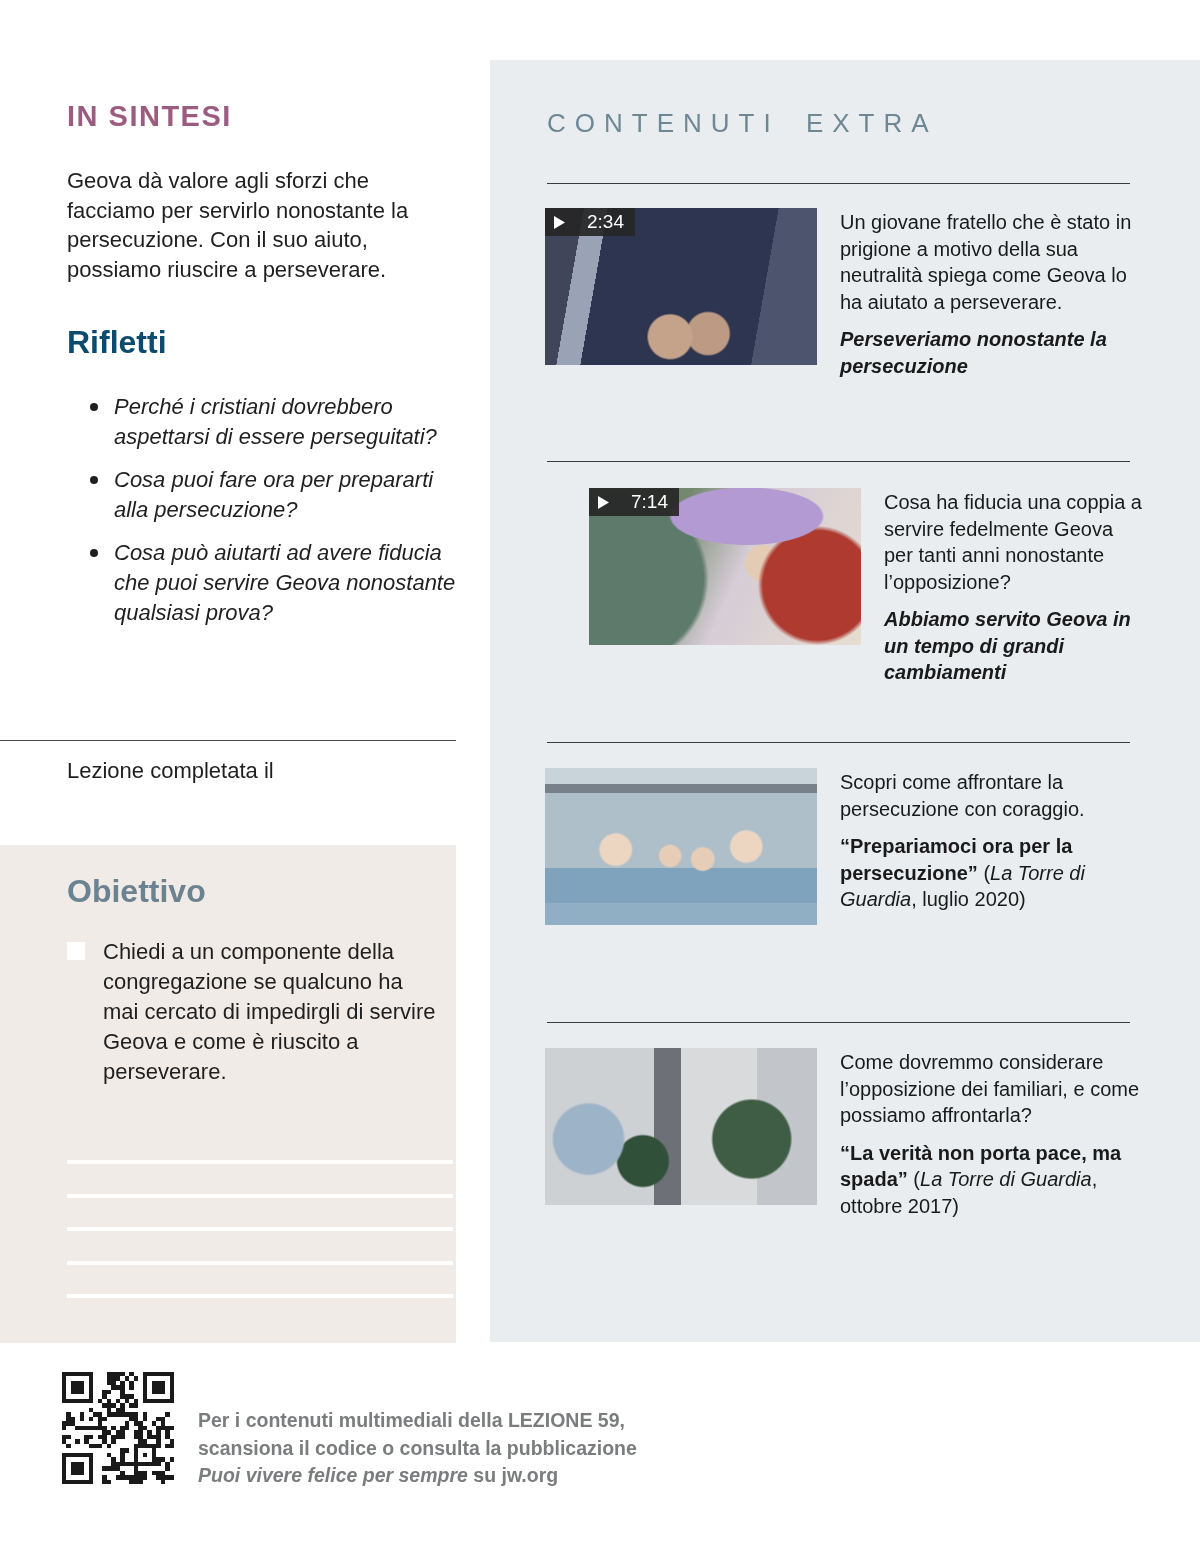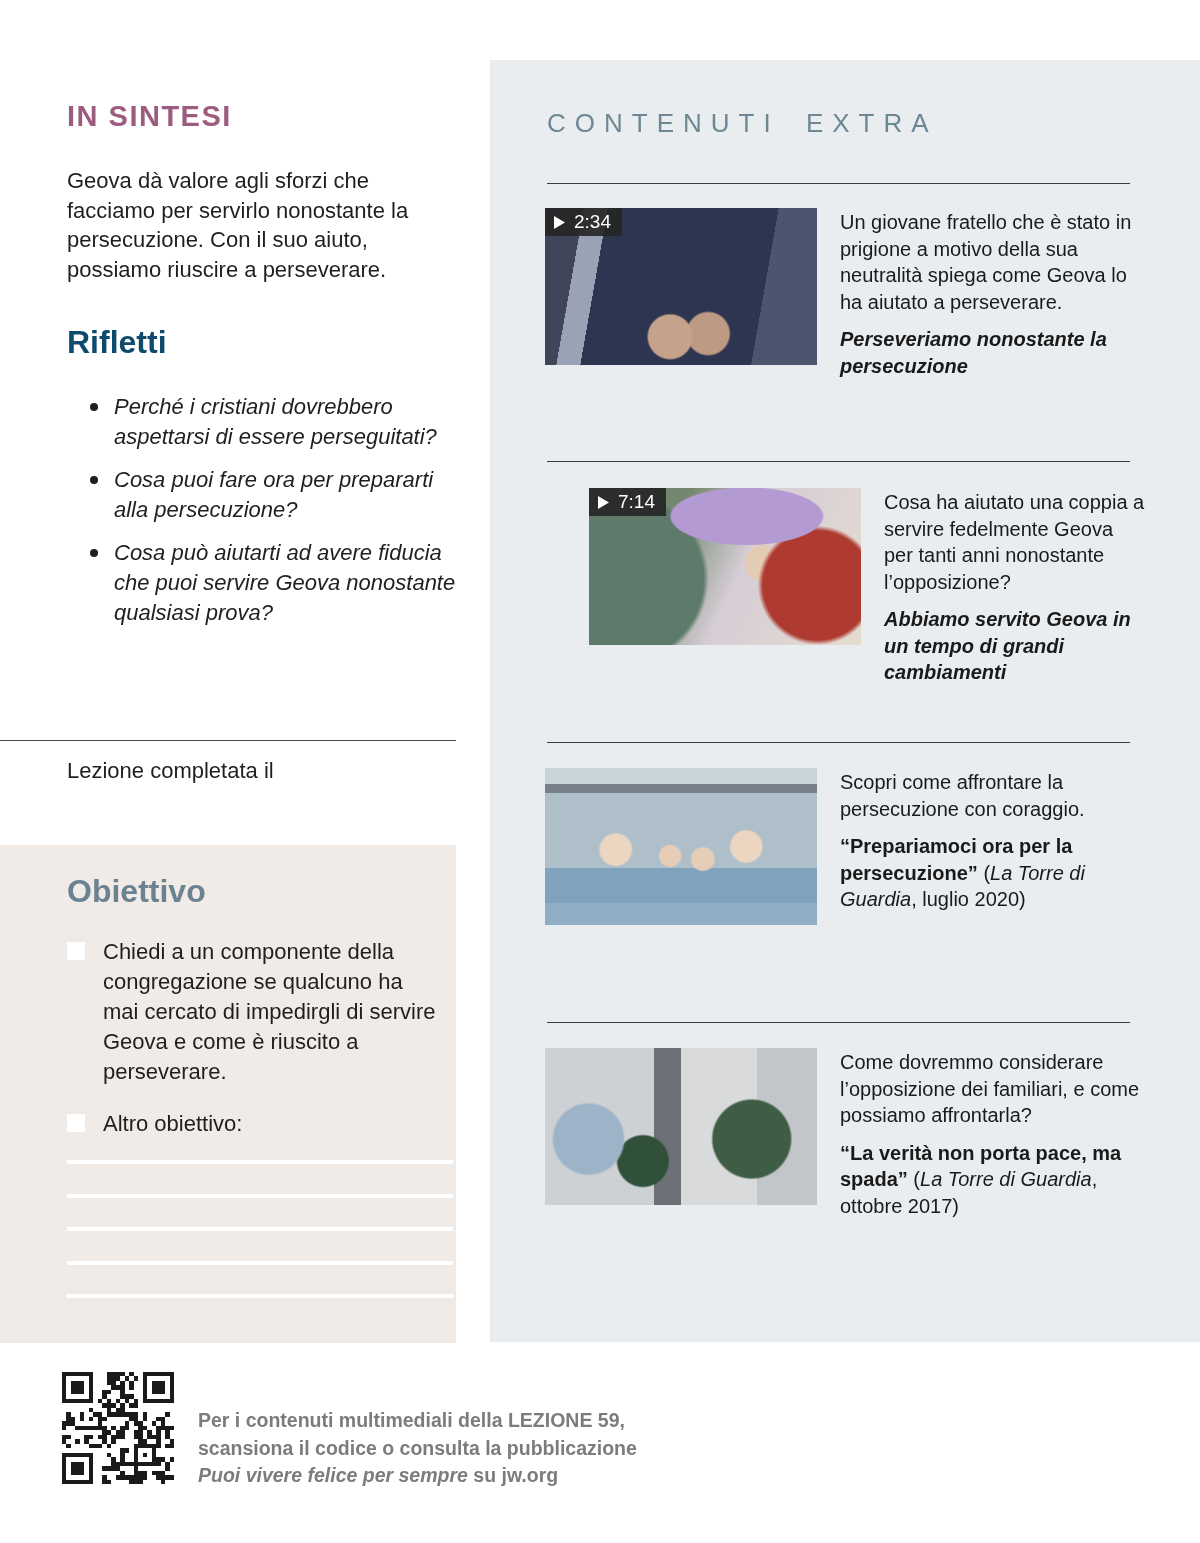--- a/index.html
+++ b/index.html
@@ -104,21 +104,21 @@
   .thumb {
     position: relative;
     width: 272px; height: 157px; flex: 0 0 272px;
     overflow: hidden;
   }
   .badge {
     position: absolute; left: 0; top: 0;
     display: inline-flex; align-items: center;
     height: 28px; padding: 0 11px 0 9px;
     background: rgba(38,38,38,0.92); color: #ffffff;
-    font-size: 19px; gap: 9px;
+    font-size: 19px; gap: 22px;
   }
   .badge svg { display: block; }
   .entry-text { margin-left: 23px; width: 302px; padding-top: 1px; }
   .entry-desc { font-size: 20px; line-height: 26.5px; color: #1a1a1a; }
   .entry-title {
     margin-top: 11px;
     font-size: 20px; line-height: 26.5px; color: #1a1a1a;
   }
   .bi { font-weight: 700; font-style: italic; }
   .b  { font-weight: 700; }
@@ -191,24 +191,20 @@
   <div class="lesson-completed">Lezione completata il</div>
 
   <div class="objective-box">
     <h2 class="objective-title">Obiettivo</h2>
 
     <div class="obj-item obj-item-1">
       <span class="obj-checkbox"></span>
       <span class="obj-text">Chiedi a un componente della congregazione se qualcuno ha mai cercato di impedirgli di servire Geova e come è riuscito a perseverare.</span>
     </div>
 
-    <div class="obj-item obj-item-2">
-      <span class="obj-checkbox"></span>
-      <span class="obj-text">Altro obiettivo:</span>
-    </div>
 
     <div class="writing-lines" id="writing-lines">
         <div class="writing-line"></div>
         <div class="writing-line"></div>
         <div class="writing-line"></div>
         <div class="writing-line"></div>
         <div class="writing-line"></div>
       </div>
   </div>
 
@@ -235,21 +231,21 @@
     <div class="entry entry-2">
       <div class="thumb thumb-umbrella">
         <span class="badge">
           <svg width="11" height="13" viewBox="0 0 11 13">
               <polygon points="0,0 11,6.5 0,13" fill="#ffffff"></polygon>
             </svg>
           <span>7:14</span>
         </span>
       </div>
       <div class="entry-text">
-        <p class="entry-desc">Cosa ha aiutato una coppia a servire fedelmente Geova per tanti anni nonostante l’opposizione?</p>
+        <p class="entry-desc">Cosa ha fiducia una coppia a servire fedelmente Geova per tanti anni nonostante l’opposizione?</p>
         <p class="entry-title"><span class="bi">Abbiamo servito Geova in un tempo di grandi cambiamenti</span></p>
       </div>
     </div>
 
     <hr class="entry-rule rule-3">
     <div class="entry entry-3">
       <div class="thumb thumb-car"></div>
       <div class="entry-text">
         <p class="entry-desc">Scopri come affrontare la persecuzione con coraggio.</p>
         <p class="entry-title"><span class="b">“Prepariamoci ora per la persecuzione”</span><span> (</span><span class="i">La Torre di Guardia</span><span>, luglio 2020)</span></p>

